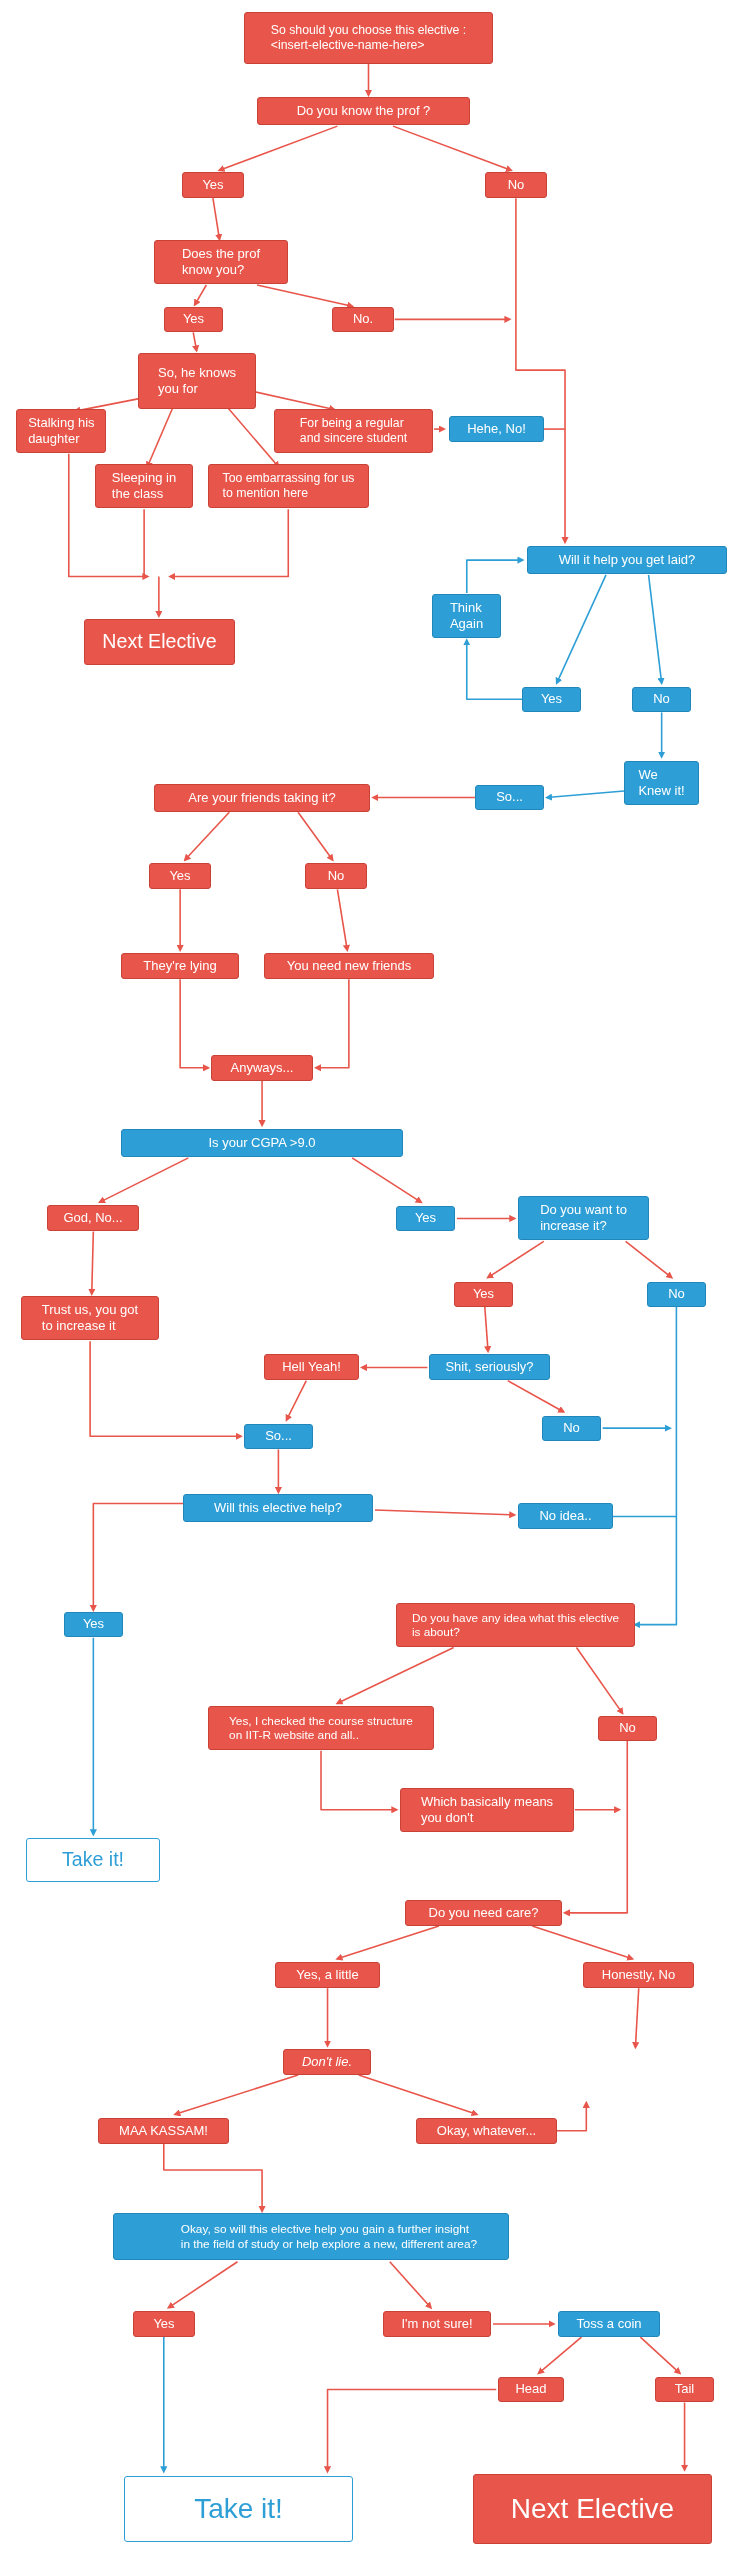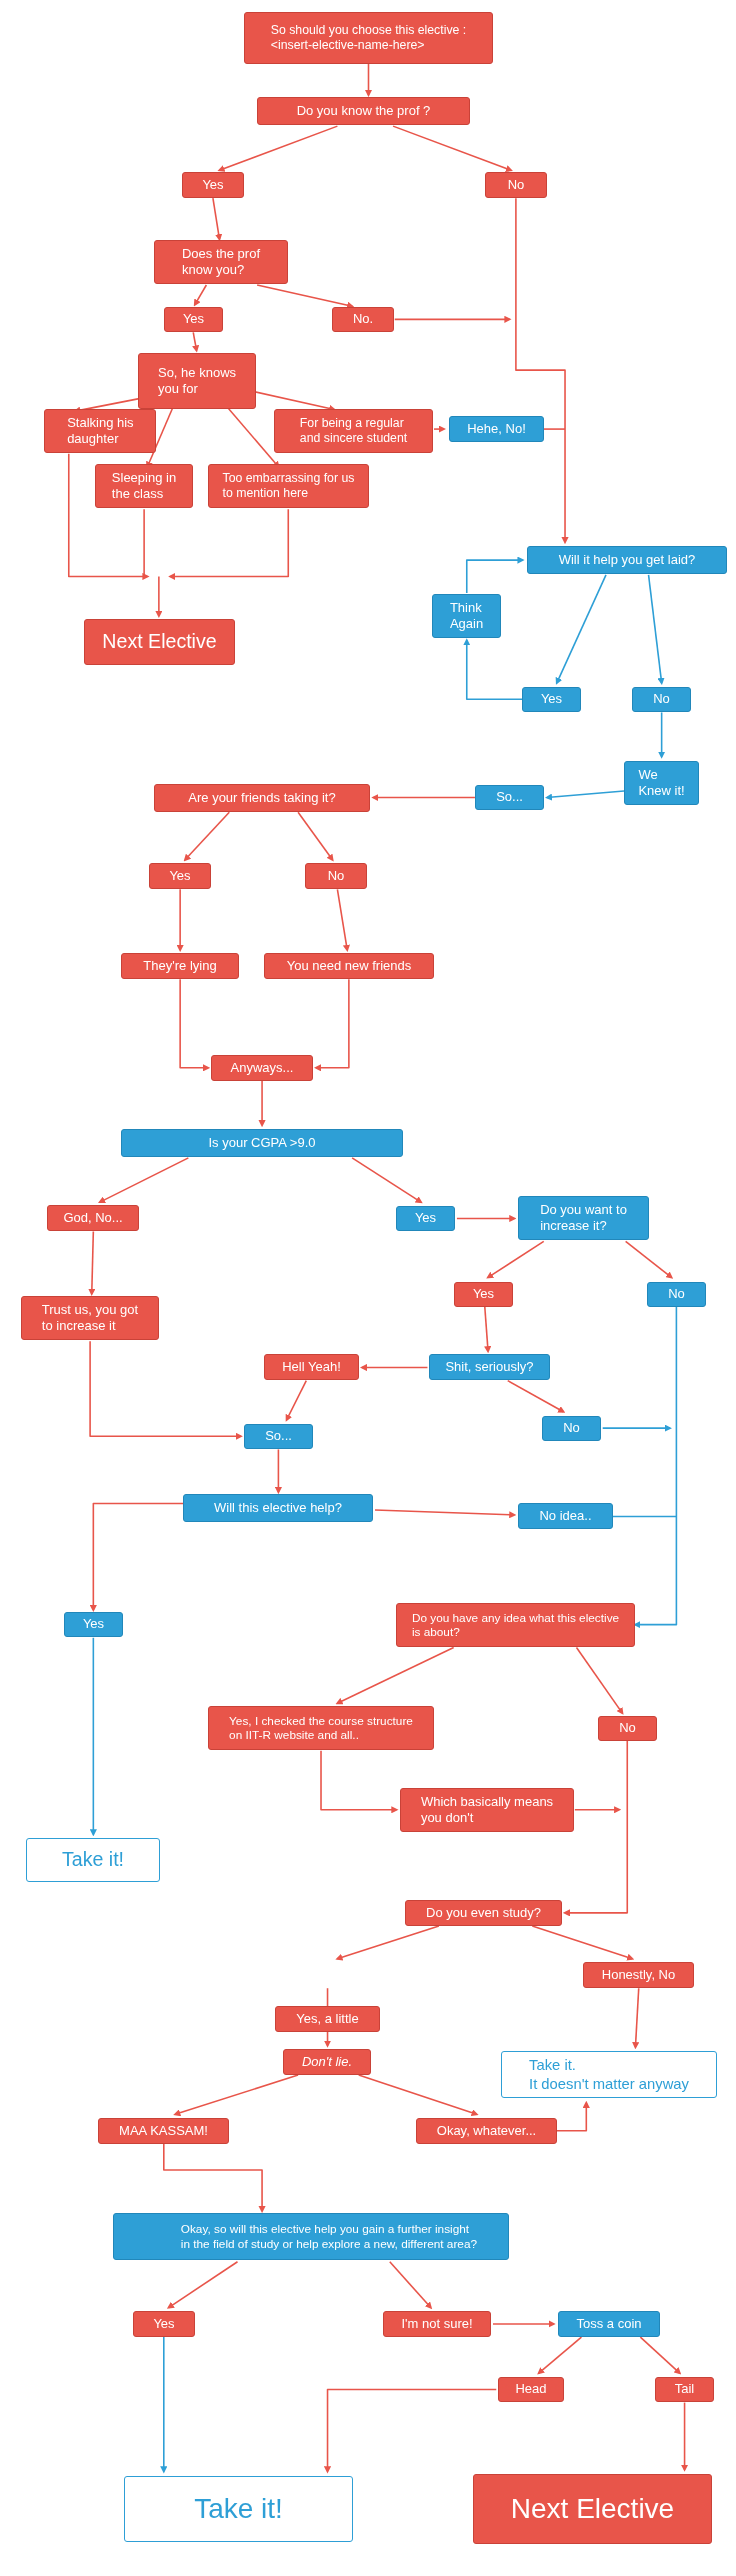--- a/index.html
+++ b/index.html
@@ -110,21 +110,21 @@
 &lt;insert-elective-name-here&gt;</div>
       <div class="n n-red" style="left: 257px; top: 97px; width: 213px; height: 28px; font-size: 13px;">Do you know the prof ?</div>
       <div class="n n-red" style="left: 182px; top: 172px; width: 62px; height: 26px; font-size: 13px;">Yes</div>
       <div class="n n-red" style="left: 485px; top: 172px; width: 62px; height: 26px; font-size: 13px;">No</div>
       <div class="n n-red" style="left: 154px; top: 240px; width: 134px; height: 44px; font-size: 13px;">Does the prof
 know you?</div>
       <div class="n n-red" style="left: 164px; top: 307px; width: 59px; height: 24.6px; font-size: 13px;">Yes</div>
       <div class="n n-red" style="left: 332px; top: 307px; width: 62px; height: 24.6px; font-size: 13px;">No.</div>
       <div class="n n-red" style="left: 138px; top: 353px; width: 118px; height: 56px; font-size: 13px;">So, he knows
 you for</div>
-      <div class="n n-red" style="left: 16.4px; top: 409px; width: 112px; height: 44px; font-size: 13px; margin-left: 28px;">Stalking his
+      <div class="n n-red" style="left: 16.4px; top: 409px; width: 90px; height: 44px; font-size: 13px;">Stalking his
 daughter</div>
       <div class="n n-red" style="left: 274px; top: 409px; width: 159px; height: 44px; font-size: 12.3px;">For being a regular
 and sincere student</div>
       <div class="n n-blue" style="left: 449px; top: 416px; width: 95px; height: 26px; font-size: 13px;">Hehe, No!</div>
       <div class="n n-red" style="left: 95px; top: 464px; width: 98px; height: 44px; font-size: 13px;">Sleeping in
 the class</div>
       <div class="n n-red" style="left: 208px; top: 464px; width: 161px; height: 44px; font-size: 12.3px;">Too embarrassing for us
 to mention here</div>
       <div class="n n-blue" style="left: 527px; top: 546px; width: 200px; height: 28px; font-size: 13px;">Will it help you get laid?</div>
       <div class="n n-blue" style="left: 432px; top: 594px; width: 69px; height: 44px; font-size: 13px;">Think
@@ -158,26 +158,24 @@
       <div class="n n-blue" style="left: 518px; top: 1503px; width: 95px; height: 26px; font-size: 13px;">No idea..</div>
       <div class="n n-blue" style="left: 64px; top: 1612px; width: 59px; height: 24.6px; font-size: 13px;">Yes</div>
       <div class="n n-red" style="left: 396px; top: 1603px; width: 239px; height: 44px; font-size: 11.8px;">Do you have any idea what this elective
 is about?</div>
       <div class="n n-red" style="left: 208px; top: 1706px; width: 226px; height: 44px; font-size: 11.8px;">Yes, I checked the course structure
 on IIT-R website and all..</div>
       <div class="n n-red" style="left: 598px; top: 1716px; width: 59px; height: 24.6px; font-size: 13px;">No</div>
       <div class="n n-red" style="left: 400px; top: 1788px; width: 174px; height: 44px; font-size: 13px;">Which basically means
 you don't</div>
       <div class="n n-outline" style="left: 26px; top: 1838px; width: 134px; height: 44px; font-size: 19.6px;">Take it!</div>
-      <div class="n n-red" style="left: 405px; top: 1900px; width: 157px; height: 26px; font-size: 13px;">Do you even study?</div>
-      <div class="n n-red" style="left: 275px; top: 1962px; width: 105px; height: 26px; font-size: 13px; margin-top: 44px;">Yes, a little</div>
+      <div class="n n-red" style="left: 405px; top: 1900px; width: 157px; height: 26px; font-size: 13px;">Do you need care?</div>
+      <div class="n n-red" style="left: 275px; top: 1962px; width: 105px; height: 26px; font-size: 13px;">Yes, a little</div>
       <div class="n n-red" style="left: 583px; top: 1962px; width: 111px; height: 26px; font-size: 13px;">Honestly, No</div>
       <div class="n n-red" style="left: 283px; top: 2049px; width: 88px; height: 26px; font-size: 13px; font-style: italic;">Don't lie.</div>
-      <div class="n n-outline" style="left: 501px; top: 2051px; width: 216px; height: 47px; font-size: 14.8px;">Take it.
-It doesn't matter anyway</div>
       <div class="n n-red" style="left: 98px; top: 2118px; width: 131px; height: 26px; font-size: 13px;">MAA KASSAM!</div>
       <div class="n n-red" style="left: 416px; top: 2118px; width: 141px; height: 26px; font-size: 13px;">Okay, whatever...</div>
       <div class="n n-blue" style="left: 113px; top: 2213px; width: 396px; height: 47px; font-size: 11.8px; padding-left: 40px;">Okay, so will this elective help you gain a further insight
 in the field of study or help explore a new, different area?</div>
       <div class="n n-red" style="left: 133px; top: 2311px; width: 62px; height: 26px; font-size: 13px;">Yes</div>
       <div class="n n-red" style="left: 383px; top: 2311px; width: 108px; height: 26px; font-size: 13px;">I'm not sure!</div>
       <div class="n n-blue" style="left: 558px; top: 2311px; width: 102px; height: 26px; font-size: 13px;">Toss a coin</div>
       <div class="n n-red" style="left: 498px; top: 2377px; width: 66px; height: 24.6px; font-size: 13px;">Head</div>
       <div class="n n-red" style="left: 655px; top: 2377px; width: 59px; height: 24.6px; font-size: 13px;">Tail</div>
       <div class="n n-outline" style="left: 124px; top: 2476px; width: 229px; height: 66px; font-size: 28px;">Take it!</div>

